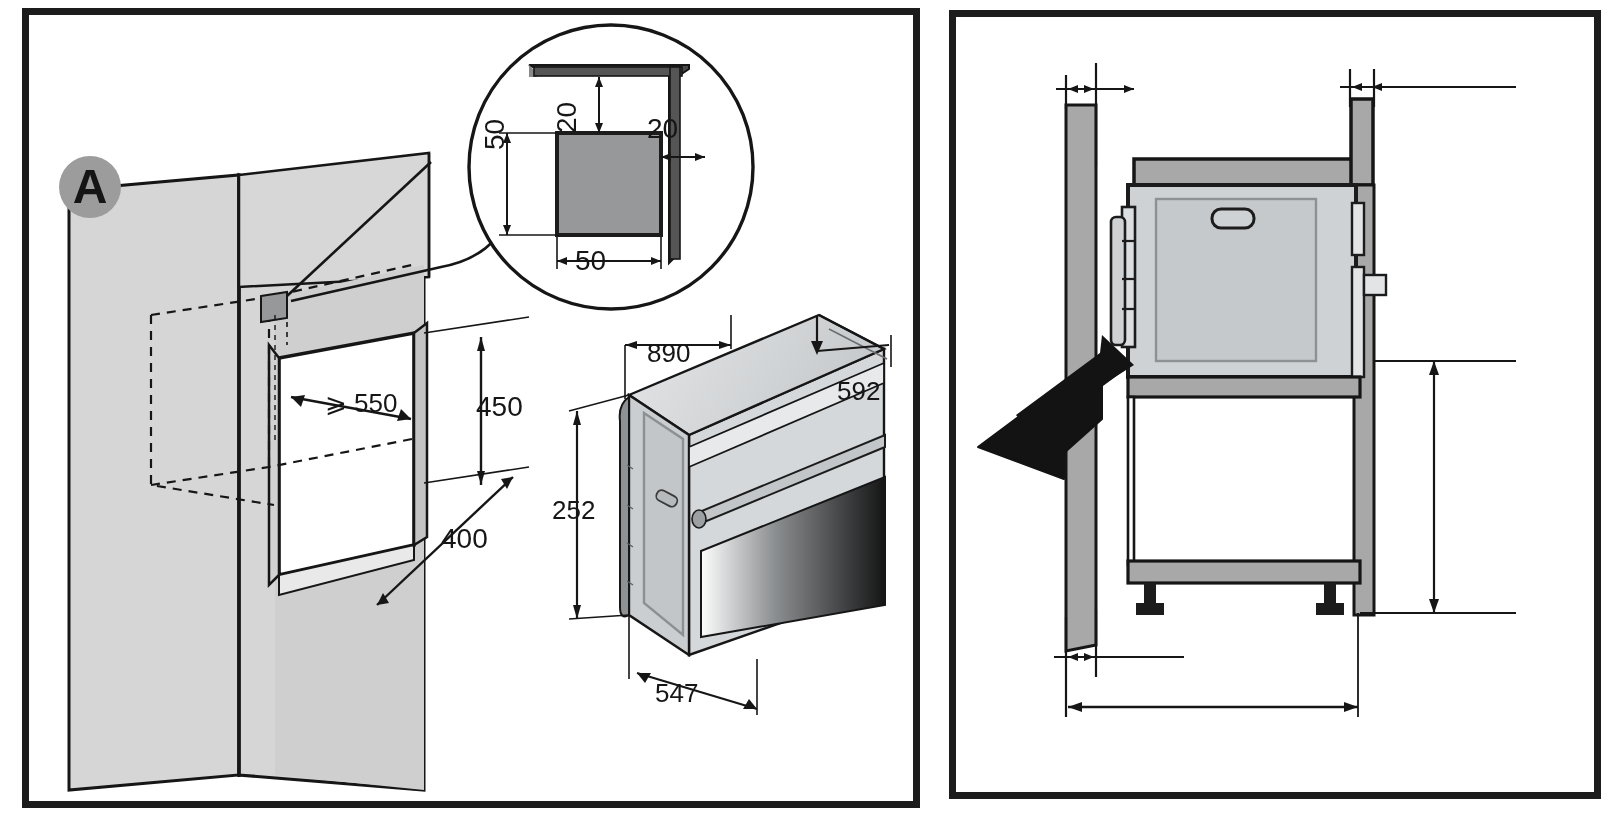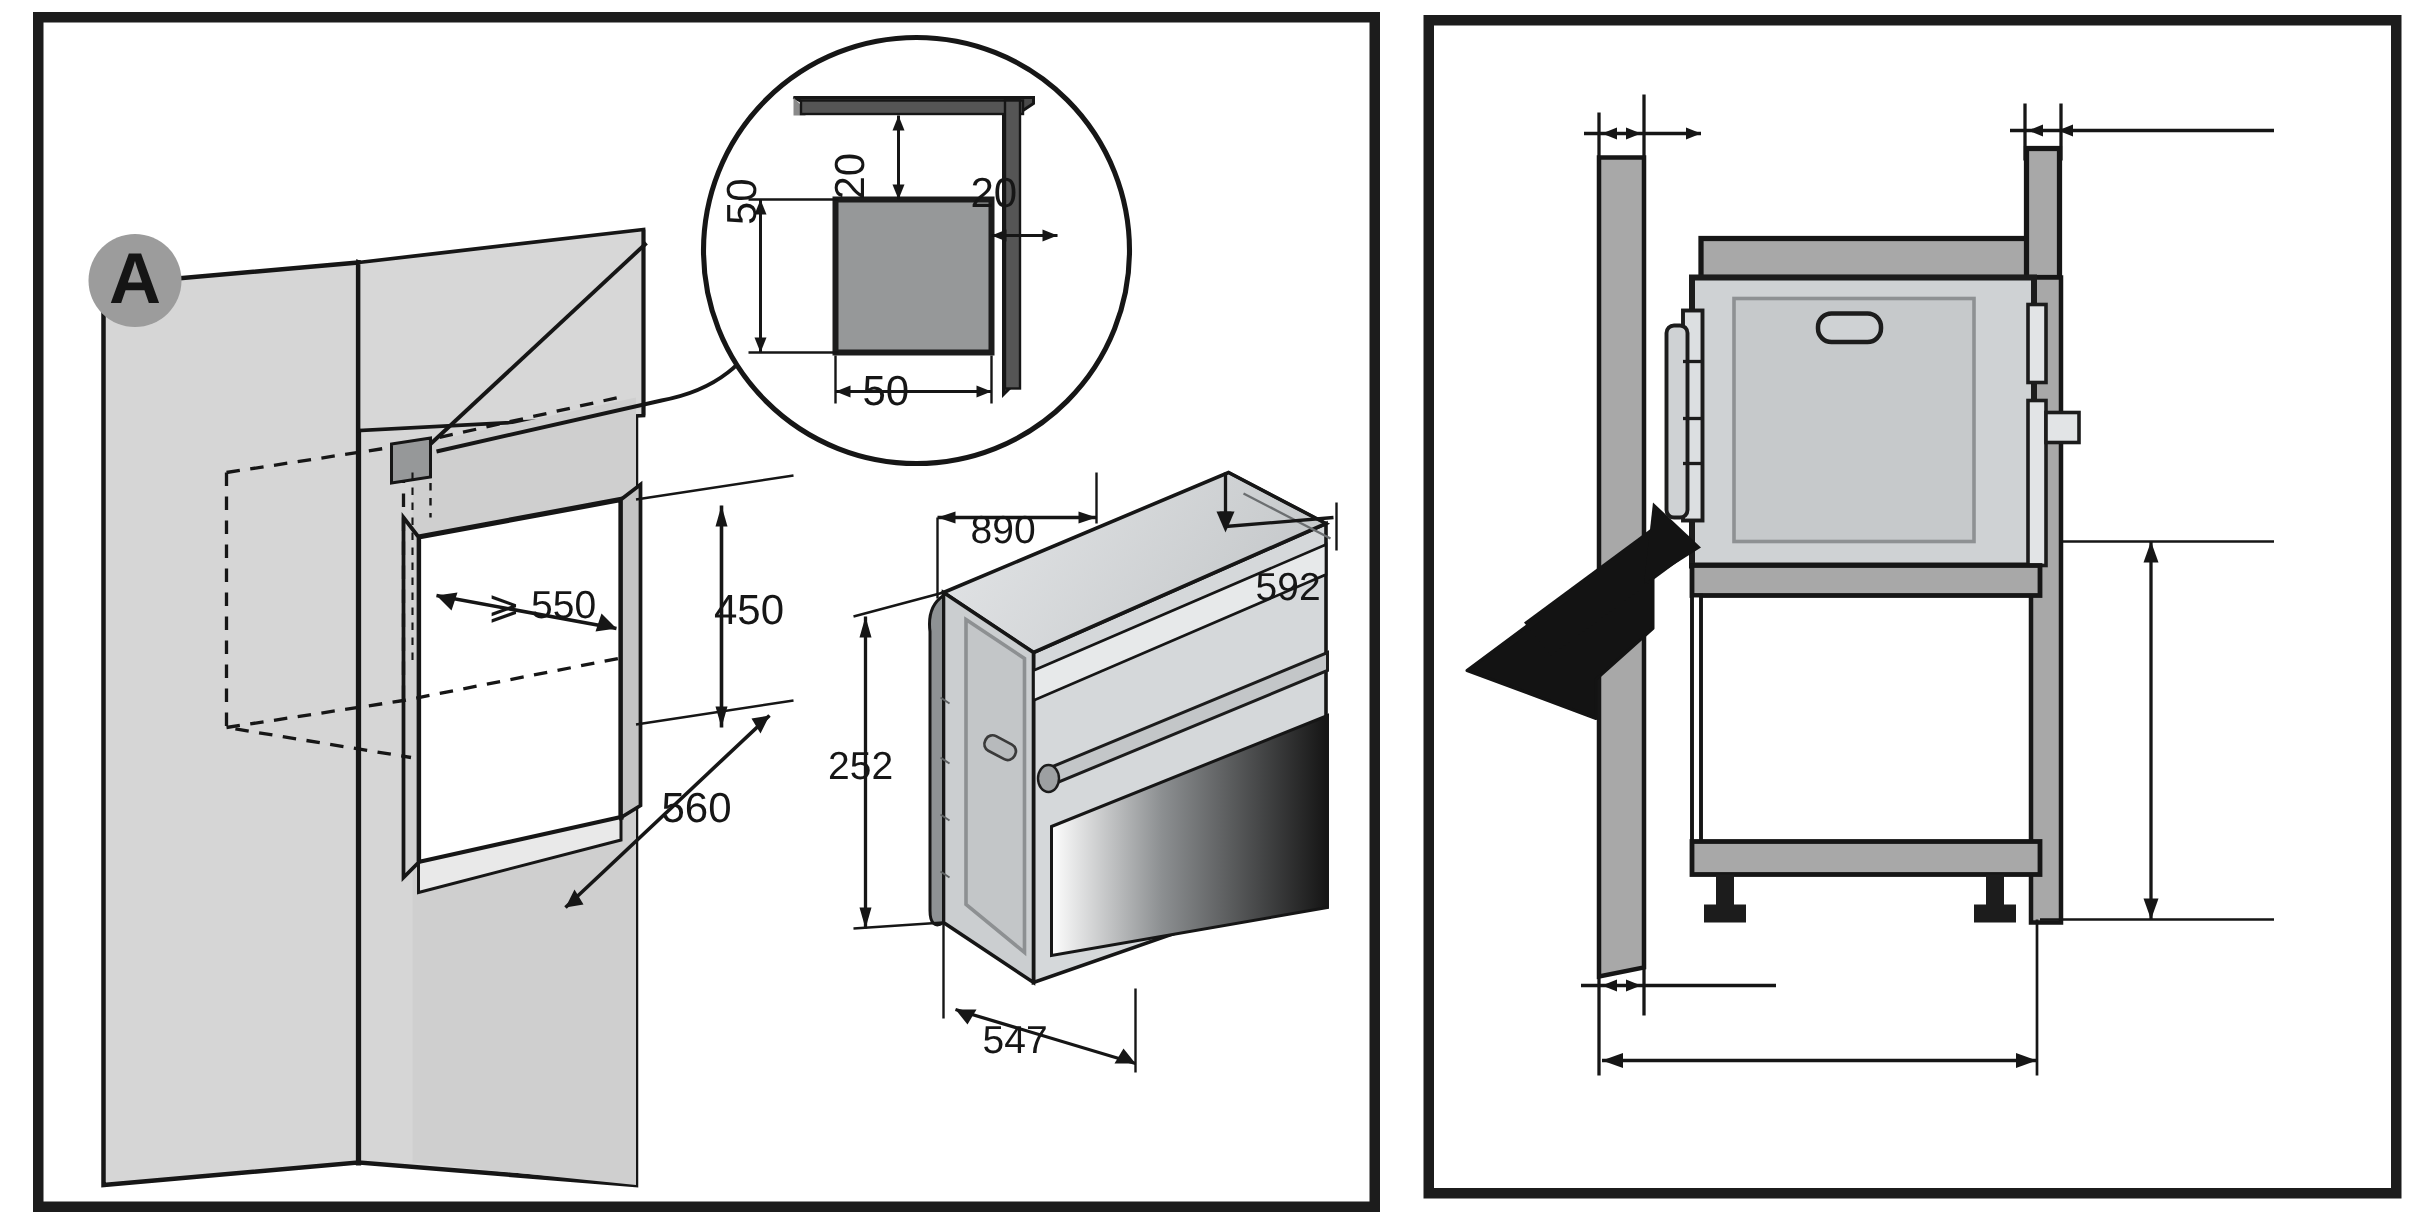--- a/index.html
+++ b/index.html
@@ -239,21 +239,21 @@
 
     <div class="badge" id="badge-a">A</div>
 
     <div class="dim dim-28 rot90" style="left:524px; top:118px;">20</div>
     <div class="dim dim-28" style="left:618px; top:100px;">20</div>
     <div class="dim dim-28 rot90" style="left:452px; top:135px;">50</div>
     <div class="dim dim-28" style="left:546px; top:232px;">50</div>
 
     <div class="dim dim-26" style="left:296px; top:375px;text-align:center;">⩾ 550</div>
     <div class="dim dim-28" style="left:447px; top:378px;text-align:center;">450</div>
-    <div class="dim dim-28" style="left:412px; top:510px;">560</div>
+    <div class="dim dim-28" style="left:412px; top:510px;">400</div>
 
     <div class="dim dim-26" style="left:618px; top:325px;">890</div>
     <div class="dim dim-26" style="left:762px; top:363px;margin-left:46px;">592</div>
     <div class="dim dim-26" style="left:523px; top:482px;">252</div>
     <div class="dim dim-26" style="left:612px; top:665px;margin-left:14px;">547</div>
   </div>
 
   <div class="panel" id="panel-b">
     <svg class="svg-layer" viewBox="0 0 638 775" preserveAspectRatio="none">
 

